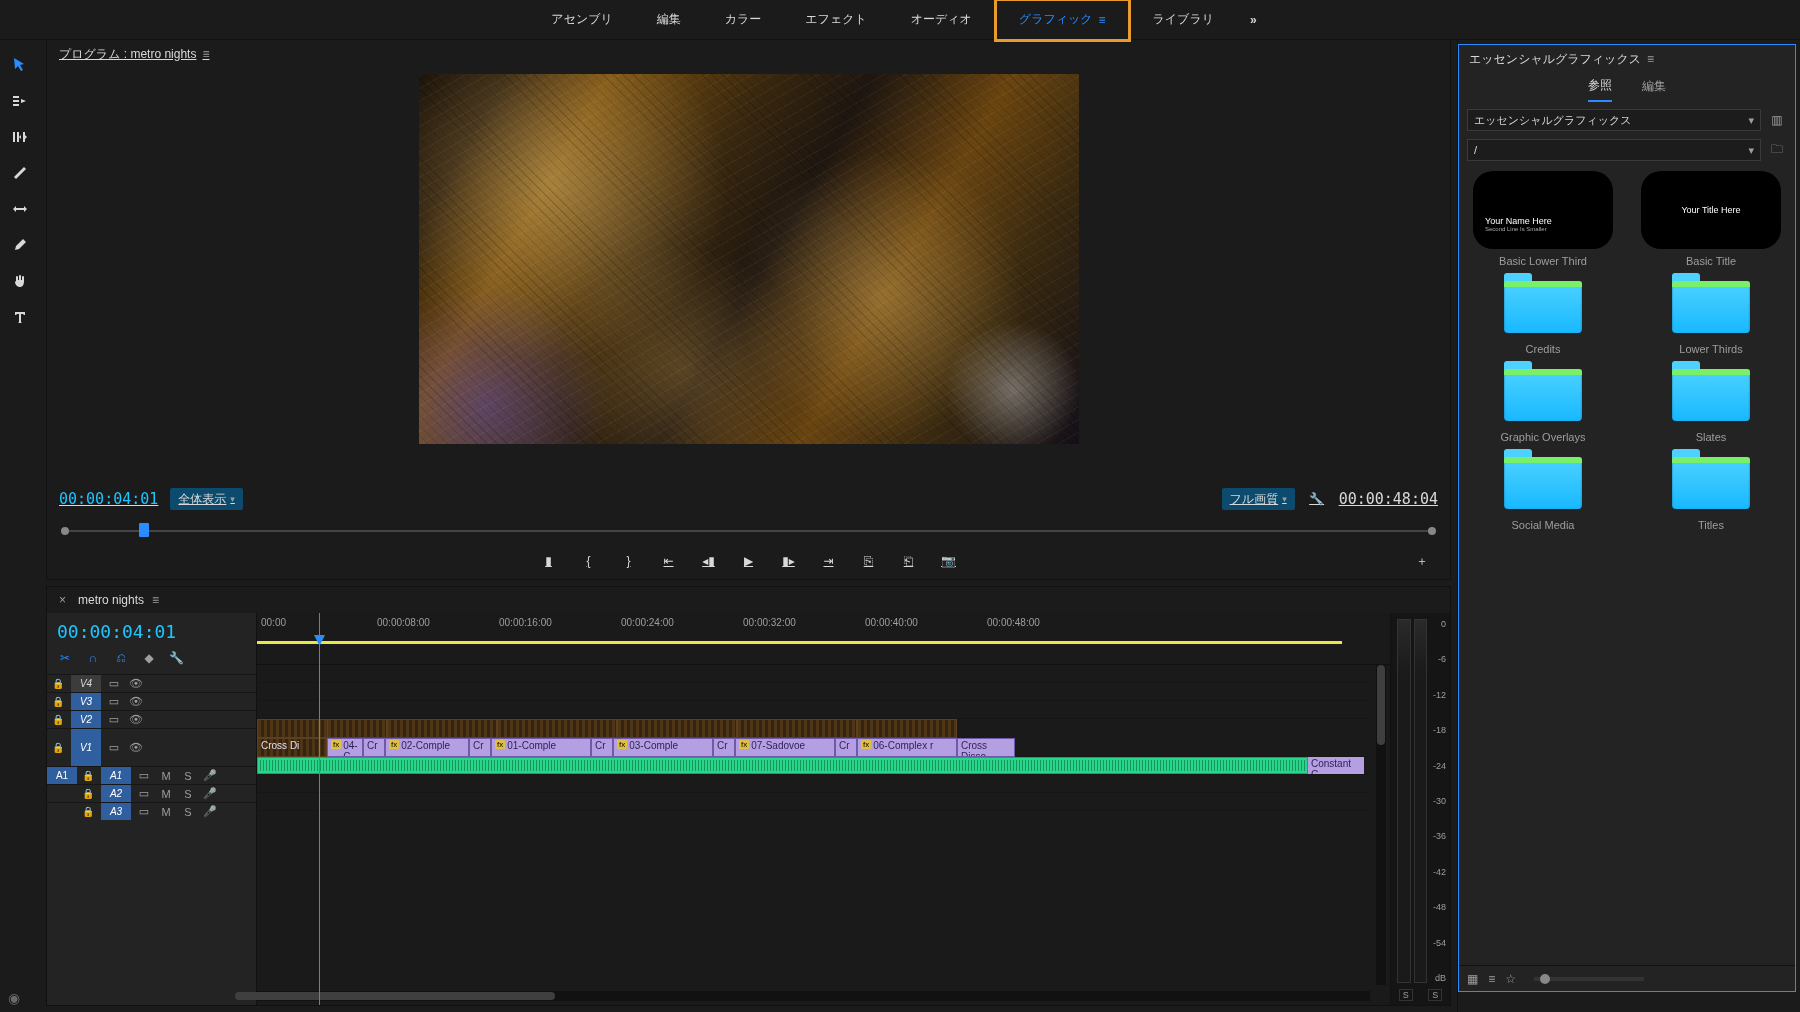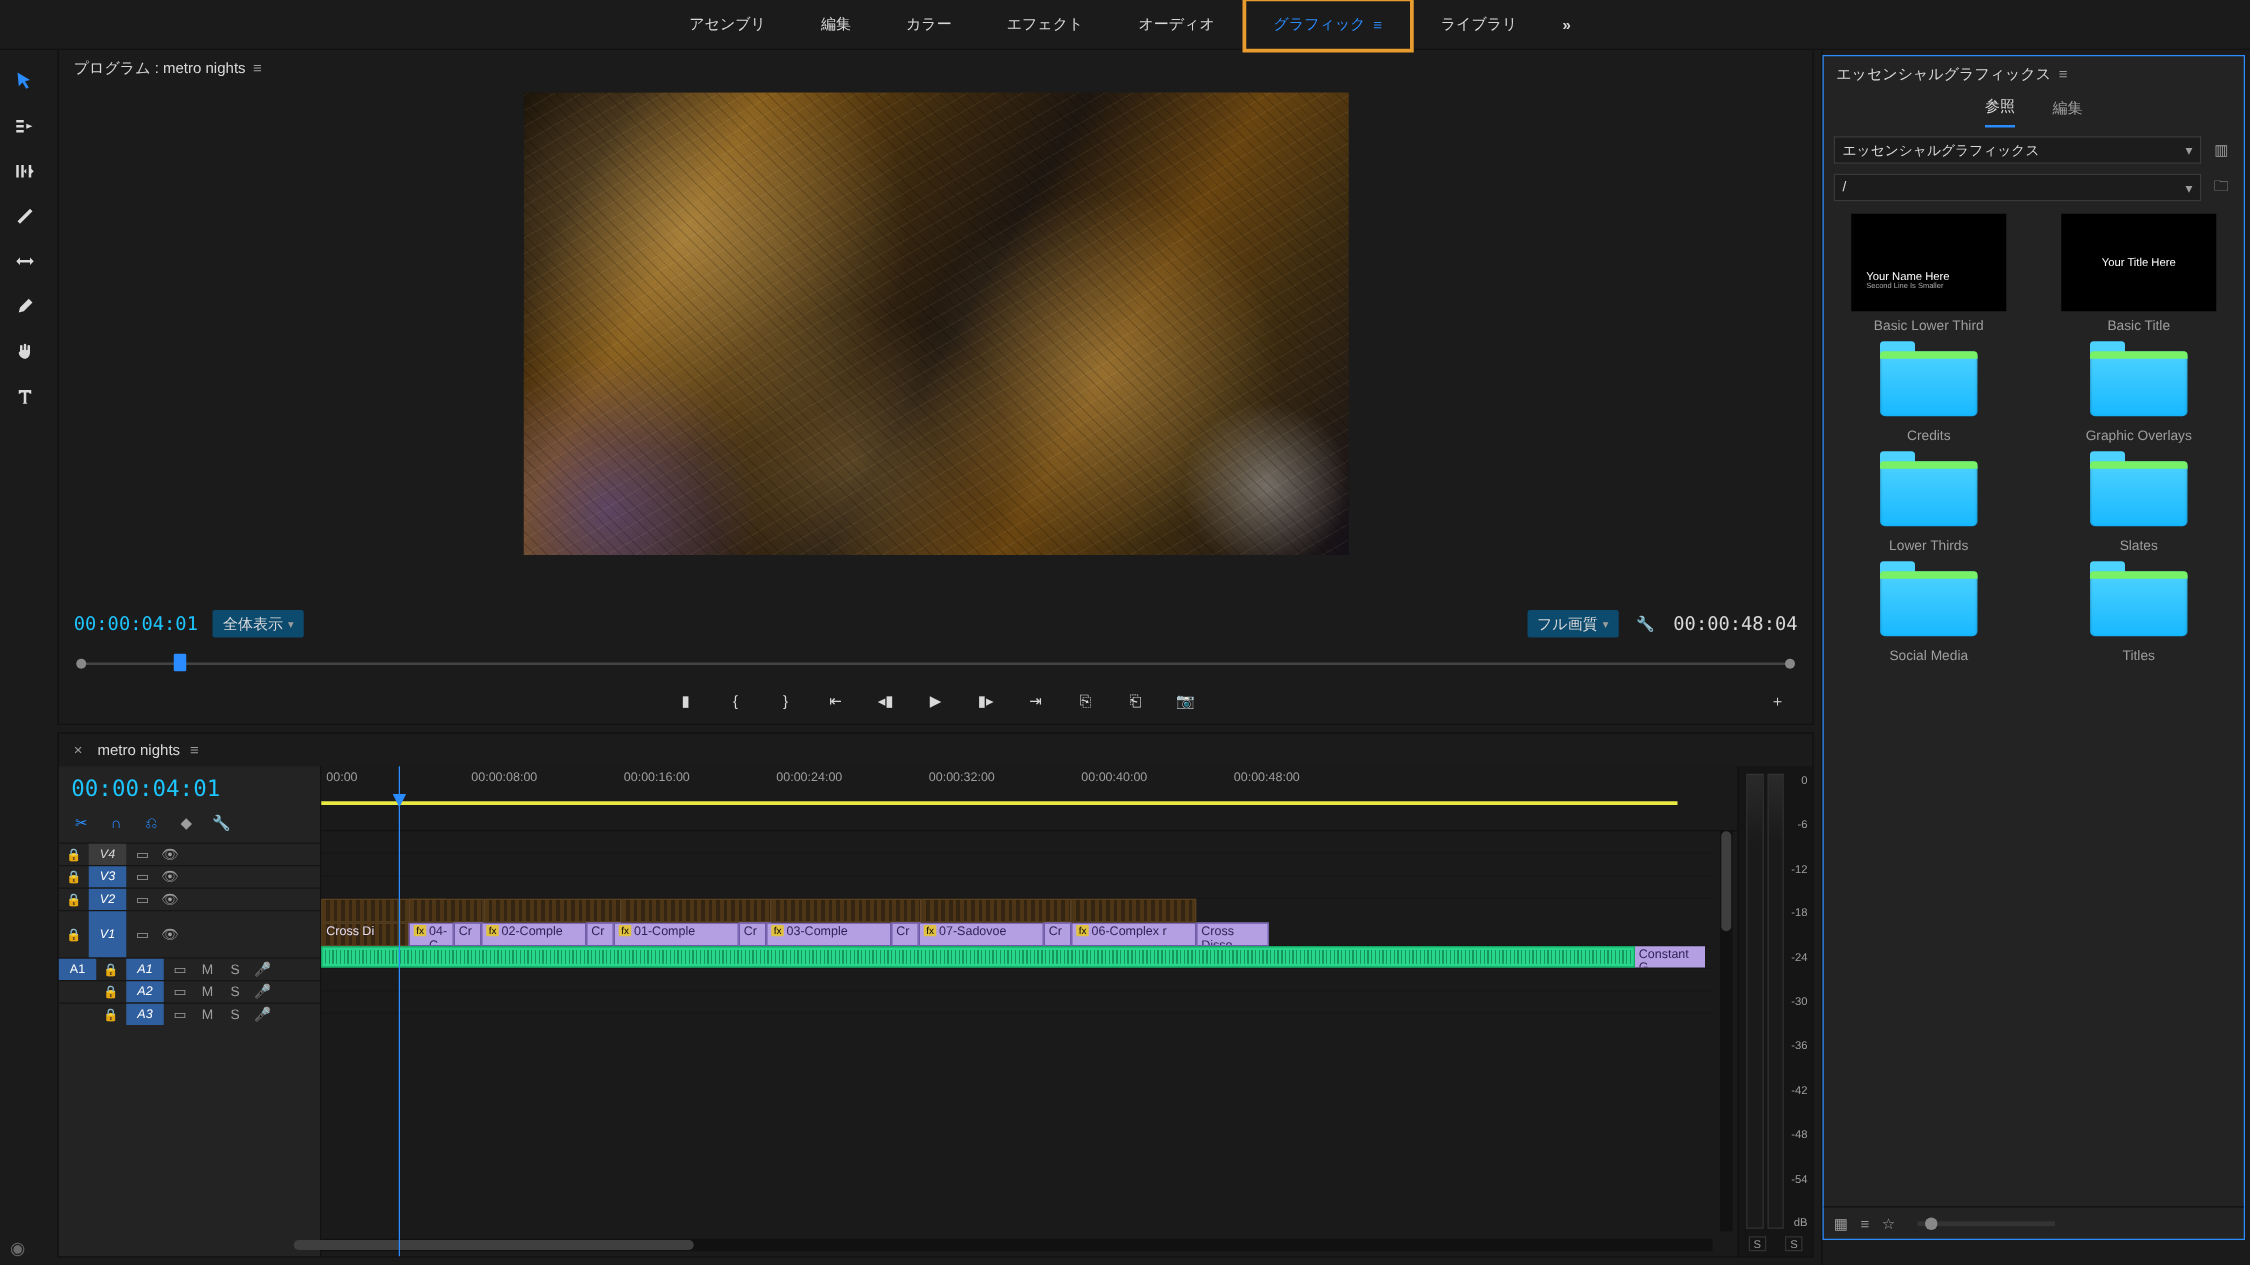--- a/index.html
+++ b/index.html
@@ -32,21 +32,21 @@
   .main{display:flex;height:calc(1012px - 40px);}
   
   
   .toolstrip{width:40px;background:var(--bg);padding-top:14px;display:flex;flex-direction:column;align-items:center;gap:14px;}
   .tool{width:22px;height:22px;display:flex;align-items:center;justify-content:center;color:var(--text);}
   .tool.active{color:var(--blue);}
   
   
   .center{flex:1;display:flex;flex-direction:column;border-right:1px solid #111;}
   
-  .program-panel{flex:0 0 540px;border:1px solid #111;border-top:none;display:flex;flex-direction:column;margin-left:6px;margin-right:6px;}
+  .program-panel{flex:0 0 540px;border:1px solid #111;border-top:none;display:flex;flex-direction:column;margin-left:6px;margin-right:6px;text-decoration:underline;}
   .panel-head{height:28px;display:flex;align-items:center;padding:0 12px;font-size:12px;color:var(--text);gap:6px;}
   
   .viewer{flex:1;display:flex;align-items:flex-start;justify-content:center;padding-top:6px;}
   .viewer-frame{width:660px;height:370px;background:linear-gradient(120deg,#1a1209 0%,#2b1c0b 10%,#7a5010 22%,#3a280f 40%,#1e1610 52%,#6a4510 68%,#3a2a10 82%,#141018 100%);position:relative;overflow:hidden;}
   .viewer-frame::before{content:"";position:absolute;inset:0;background:
     radial-gradient(circle at 20% 30%,rgba(255,220,140,.35),transparent 30%),
     radial-gradient(circle at 70% 60%,rgba(255,210,120,.3),transparent 28%),
     radial-gradient(circle at 40% 80%,rgba(255,200,100,.25),transparent 25%),
     radial-gradient(circle at 90% 85%,rgba(255,255,255,.35),transparent 10%),
     radial-gradient(circle at 10% 90%,rgba(90,80,255,.35),transparent 18%);
@@ -131,21 +131,21 @@
   .rp-head{height:28px;padding:0 10px;display:flex;align-items:center;gap:6px;font-size:12px;}
   .rp-tabs{display:flex;justify-content:center;gap:30px;height:32px;align-items:center;font-size:12px;}
   .rp-tabs .tab{color:var(--text-dim);padding-bottom:6px;}
   .rp-tabs .tab.active{color:var(--text);border-bottom:2px solid var(--blue);}
   .rp-row{display:flex;align-items:center;padding:4px 8px;gap:6px;}
   .rp-row .sel{flex:1;background:#1c1c1c;height:22px;border:1px solid #3a3a3a;display:flex;align-items:center;padding:0 6px;font-size:11px;justify-content:space-between;}
   .rp-row .sicon{width:20px;height:20px;display:flex;align-items:center;justify-content:center;color:var(--text-dim);}
   
   .grid{flex:1;overflow:auto;padding:6px;display:grid;grid-template-columns:1fr 1fr;gap:10px 12px;align-content:start;}
   .gitem{display:flex;flex-direction:column;align-items:center;gap:6px;}
-  .thumb{width:124px;height:78px;background:#000;display:flex;flex-direction:column;align-items:center;justify-content:center;color:#fff;font-size:9px;}
+  .thumb{width:140px;height:78px;background:#000;display:flex;flex-direction:column;align-items:center;justify-content:center;color:#fff;font-size:9px;border-radius:20px;}
   .thumb.folder{background:transparent;height:60px;}
   .folder-shape{width:78px;height:52px;background:#2dc0ff;border-radius:4px;position:relative;box-shadow:0 1px 2px rgba(0,0,0,.5) inset;background:linear-gradient(#4dd2ff,#18b8ff);}
   .folder-shape::before{content:"";position:absolute;top:-8px;left:0;width:28px;height:10px;background:#4dd2ff;border-radius:3px 3px 0 0;}
   .folder-shape::after{content:"";position:absolute;top:0;left:0;right:0;height:6px;background:#78f068;border-radius:3px 3px 0 0;}
   .gname{font-size:11px;color:var(--text-dim);text-align:center;}
   
   .rp-foot{height:26px;display:flex;align-items:center;padding:0 8px;gap:10px;border-top:1px solid #111;color:var(--text-dim);}
   .rp-foot .slider{flex:0 0 110px;height:4px;background:#333;position:relative;margin-left:8px;}
   .rp-foot .slider .k{position:absolute;left:6px;top:-3px;width:10px;height:10px;border-radius:50%;background:#888;}
   
@@ -500,27 +500,27 @@
         <div class="gitem">
           <div class="thumb folder">
             <div class="folder-shape"></div>
           </div>
           <div class="gname">Credits</div>
         </div>
         <div class="gitem">
           <div class="thumb folder">
             <div class="folder-shape"></div>
           </div>
-          <div class="gname">Graphic Overlays</div>
+          <div class="gname">Lower Thirds</div>
         </div>
         <div class="gitem">
           <div class="thumb folder">
             <div class="folder-shape"></div>
           </div>
-          <div class="gname">Lower Thirds</div>
+          <div class="gname">Graphic Overlays</div>
         </div>
         <div class="gitem">
           <div class="thumb folder">
             <div class="folder-shape"></div>
           </div>
           <div class="gname">Slates</div>
         </div>
         <div class="gitem">
           <div class="thumb folder">
             <div class="folder-shape"></div>

